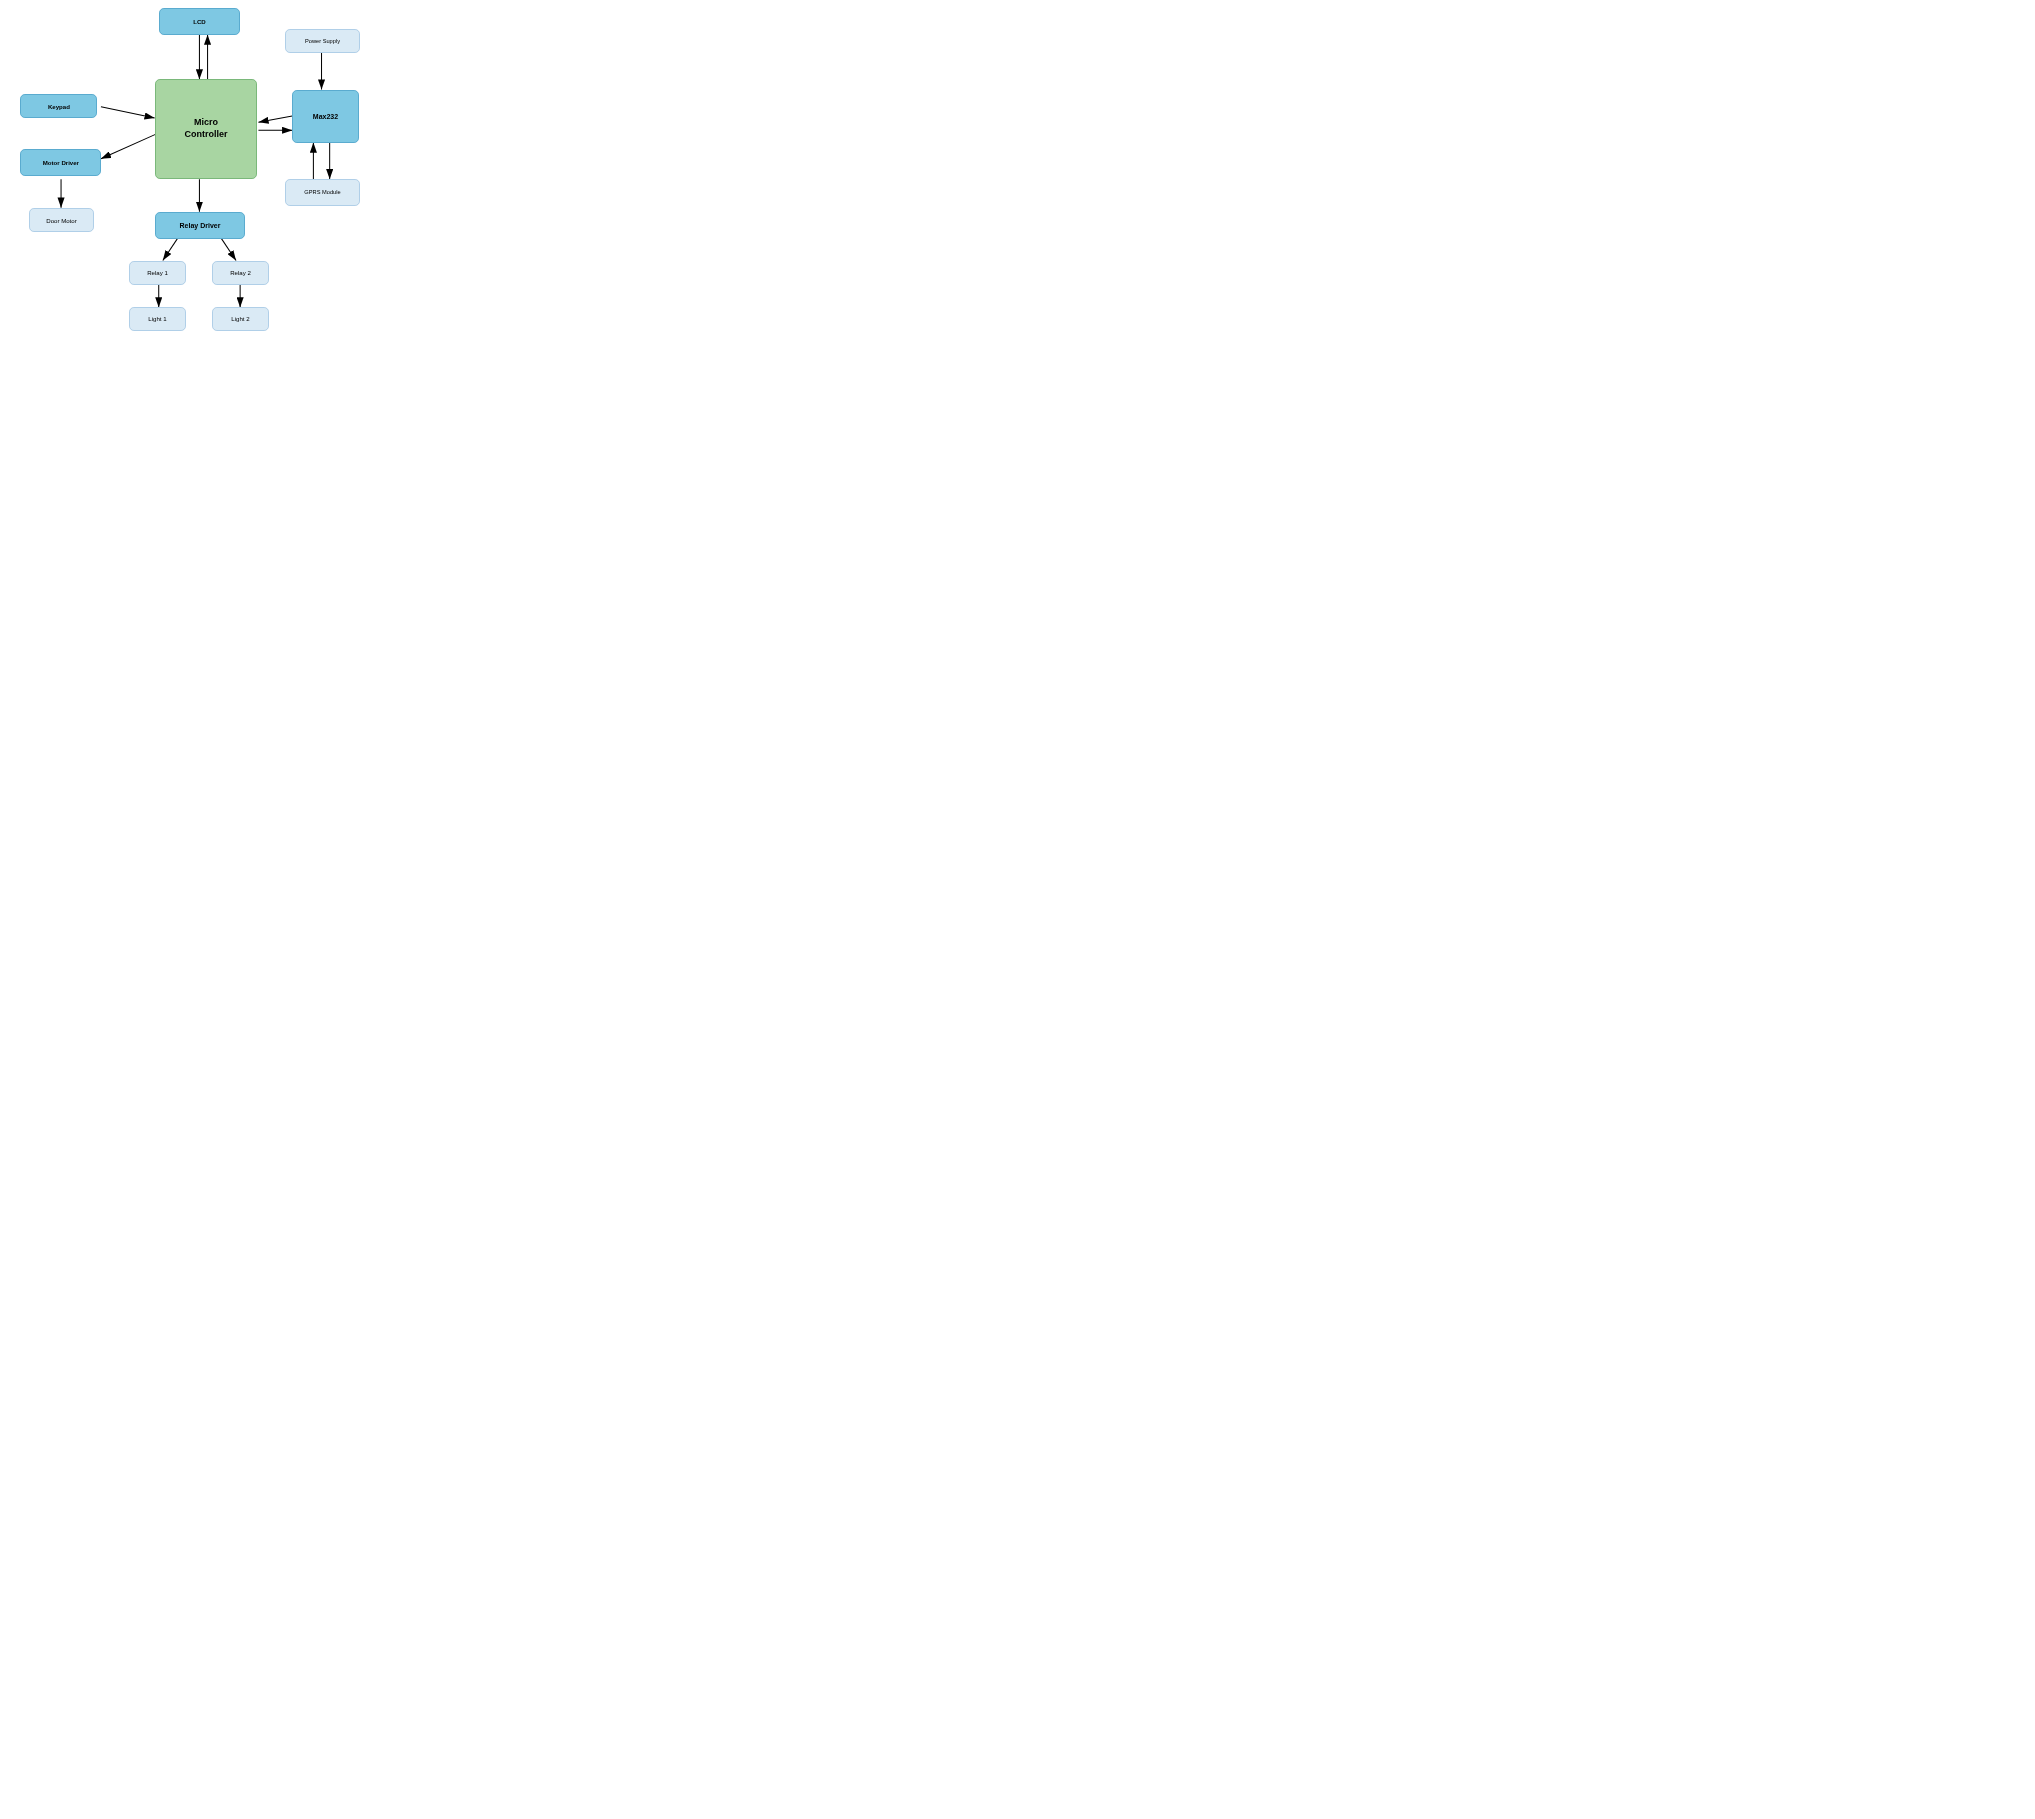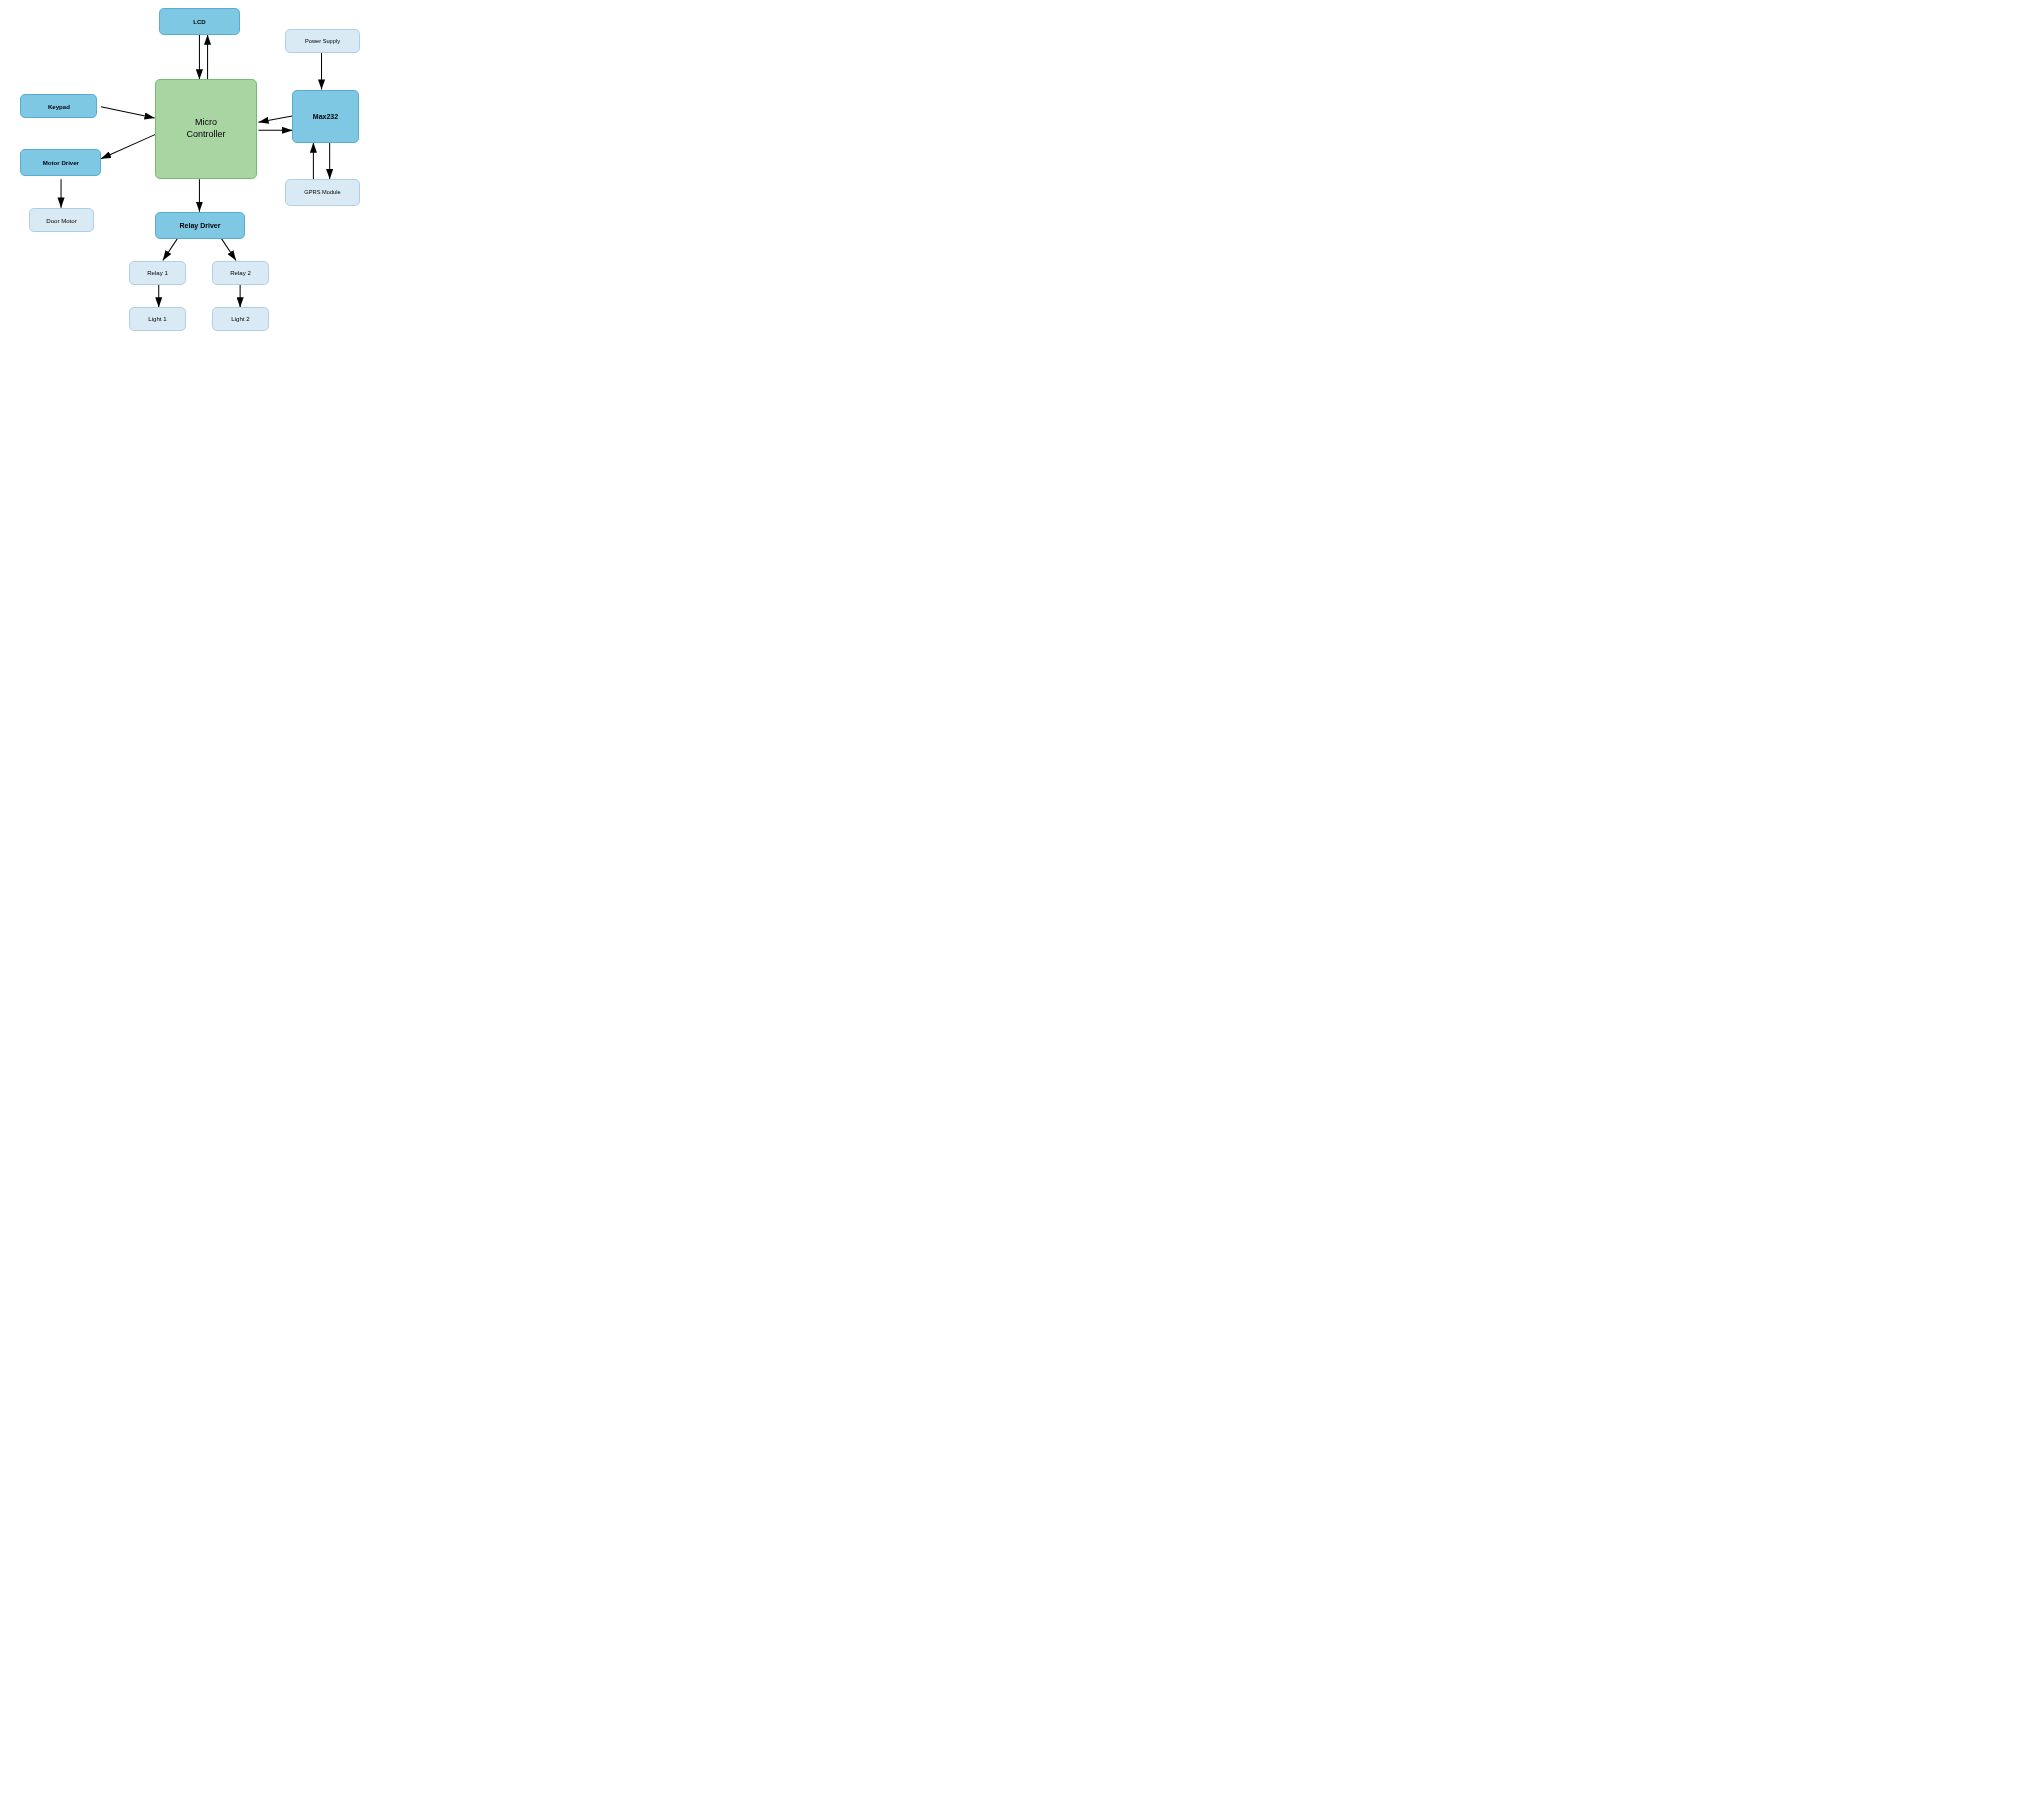--- a/index.html
+++ b/index.html
@@ -37,21 +37,21 @@
 
     .box-blue-light {
       background-color: #daeaf5;
       border: 0.4px solid #b0cfe8;
       font-weight: normal;
     }
 
     .box-green {
       background-color: #a8d5a2;
       border: 0.8px solid #7ab87a;
-      font-weight: normal;
+      font-weight: bold;
       font-size: 9px;
     }
 
     
     .arrows-svg {
       position: absolute;
       top: 0;
       left: 0;
       width: 100%;
       height: 100%;

